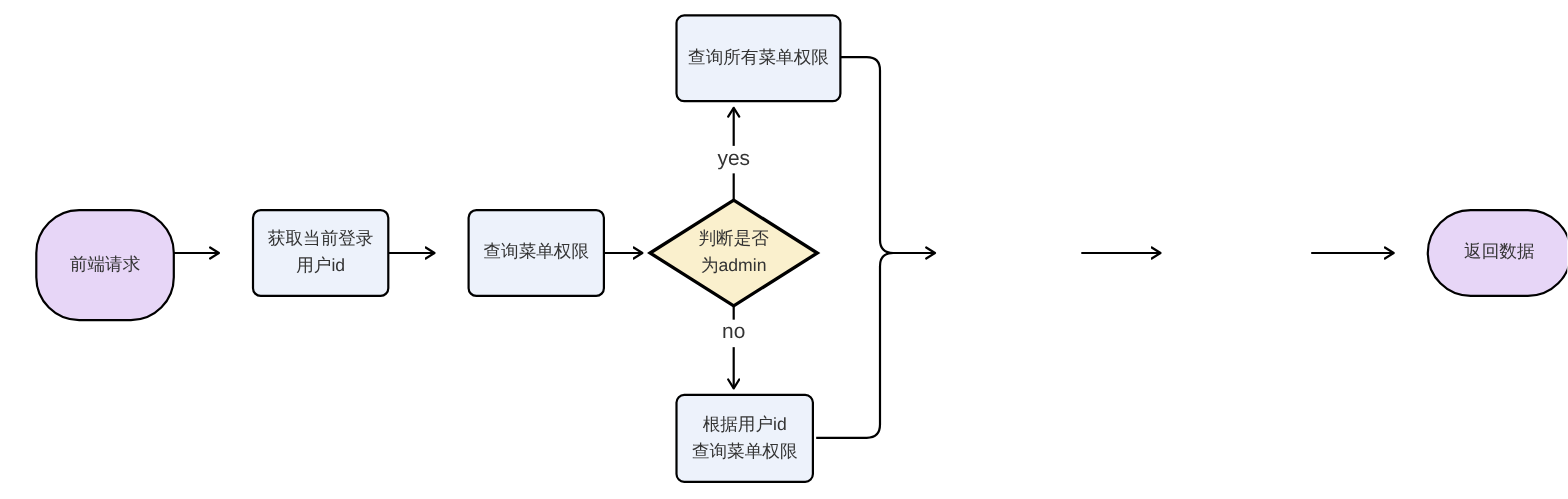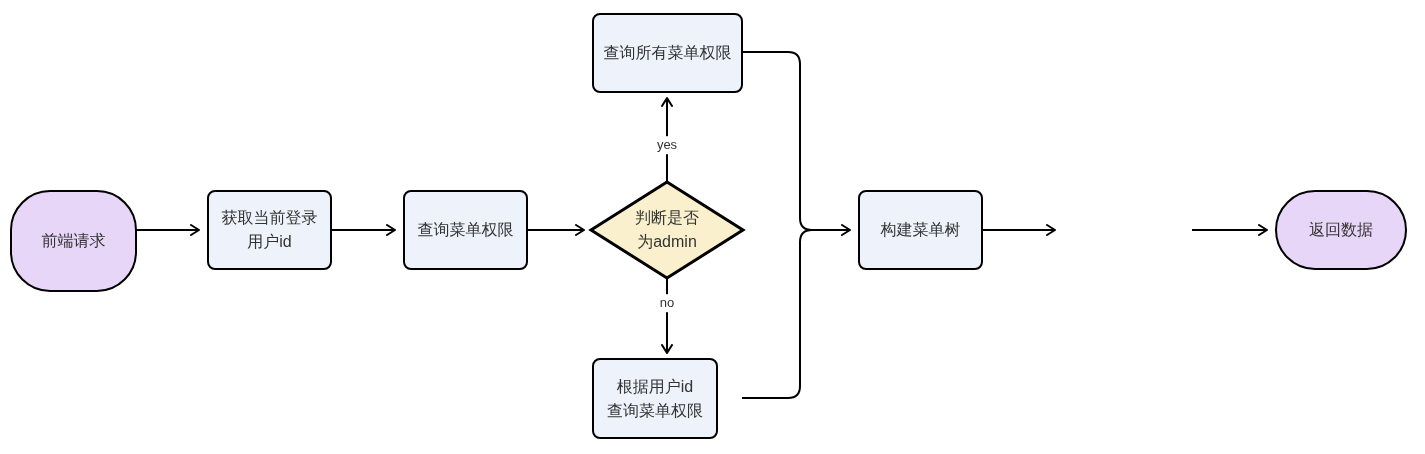--- a/index.html
+++ b/index.html
@@ -10,33 +10,33 @@
   }
   .edges{position:absolute;left:0;top:0;}
   .edge{stroke:var(--line-color,#000);stroke-width:2;fill:none;}
   .node{
     position:absolute;box-sizing:border-box;
     border:2.5px solid var(--line-color,#000);
     background:var(--process-fill,#edf2fb);
     border-radius:8px;
     display:flex;align-items:center;justify-content:center;
     text-align:center;color:var(--text-color,#333);
-    font-size:16px;line-height:1.5;white-space:pre-line;
+    font-size:16px;line-height:1.5;white-space:pre-line;margin-left:22px;
   }
   .stadium{border-radius:40px;background:var(--start-end-fill,#e7d6f7);}
   .diamond-label{
     position:absolute;display:flex;align-items:center;justify-content:center;
     text-align:center;color:var(--text-color,#333);
     font-size:16px;line-height:1.5;white-space:pre-line;
     background:transparent;border:none;
   }
   .edge-label{
     position:absolute;transform:translate(-50%,-50%);
     background:var(--canvas-bg,#ffffff);padding:1px 5px;
-    color:var(--label-text-color,#333);font-size:13px;line-height:1.2;text-align:center;
+    color:var(--label-text-color,#333);font-size:19px;line-height:1.2;text-align:center;
   }
 </style>
 </head>
 <body>
 
 <div class="canvas">
 
   <svg class="edges" width="1425" height="454">
     <defs>
       <marker id="arrowV" markerUnits="userSpaceOnUse" markerWidth="14" markerHeight="14" refX="9" refY="6" orient="auto">
@@ -77,23 +77,20 @@
 
   <div class="node" style="left:592px;top:13px;width:151px;height:80px">
     <span>查询所有菜单权限</span>
   </div>
 
   <div class="node" style="left:592px;top:358px;width:126px;height:81px">
     <span>根据用户id
 查询菜单权限</span>
   </div>
 
-  <div class="node" style="left:858px;top:190px;width:125px;height:80px">
-    <span>构建菜单树</span>
-  </div>
 
 
   <div class="node stadium" style="left:1275px;top:190px;width:132px;height:80px">
     <span>返回数据</span>
   </div>
 
   <div class="edge-label" style="left:667px;top:145px">yes</div>
   <div class="edge-label" style="left:667px;top:303px">no</div>
 
 </div>

